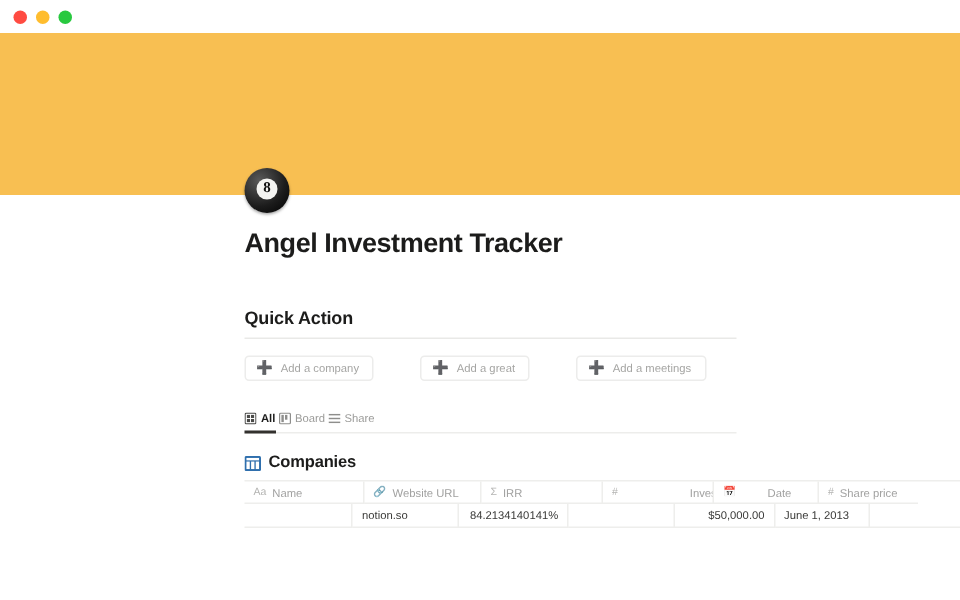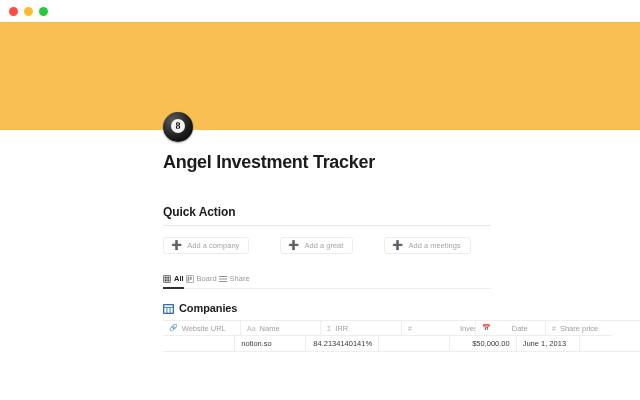--- a/index.html
+++ b/index.html
@@ -297,27 +297,27 @@
               <rect x="4.4" y="3.7" width="2.2" height="5" fill="#fff"></rect>
               <rect x="7.5" y="3.7" width="2.2" height="5" fill="#fff"></rect>
             </svg>
         </span>
         <span class="db-title">Companies</span>
       </div>
 
       <div class="table">
 
         <div class="thead">
+          <div class="th c-name">
+            <span class="th-icon">Aa</span>
+            <span>Name</span>
+          </div>
           <div class="th c-url">
             <span class="th-icon">🔗</span>
             <span>Website URL</span>
-          </div>
-          <div class="th c-name">
-            <span class="th-icon">Aa</span>
-            <span>Name</span>
           </div>
           <div class="th c-irr">
             <span class="th-icon">Σ</span>
             <span>IRR</span>
           </div>
           <div class="th c-inv">
             <span class="th-icon">#</span>
             <span>Investment</span>
           </div>
           <div class="th c-date">

